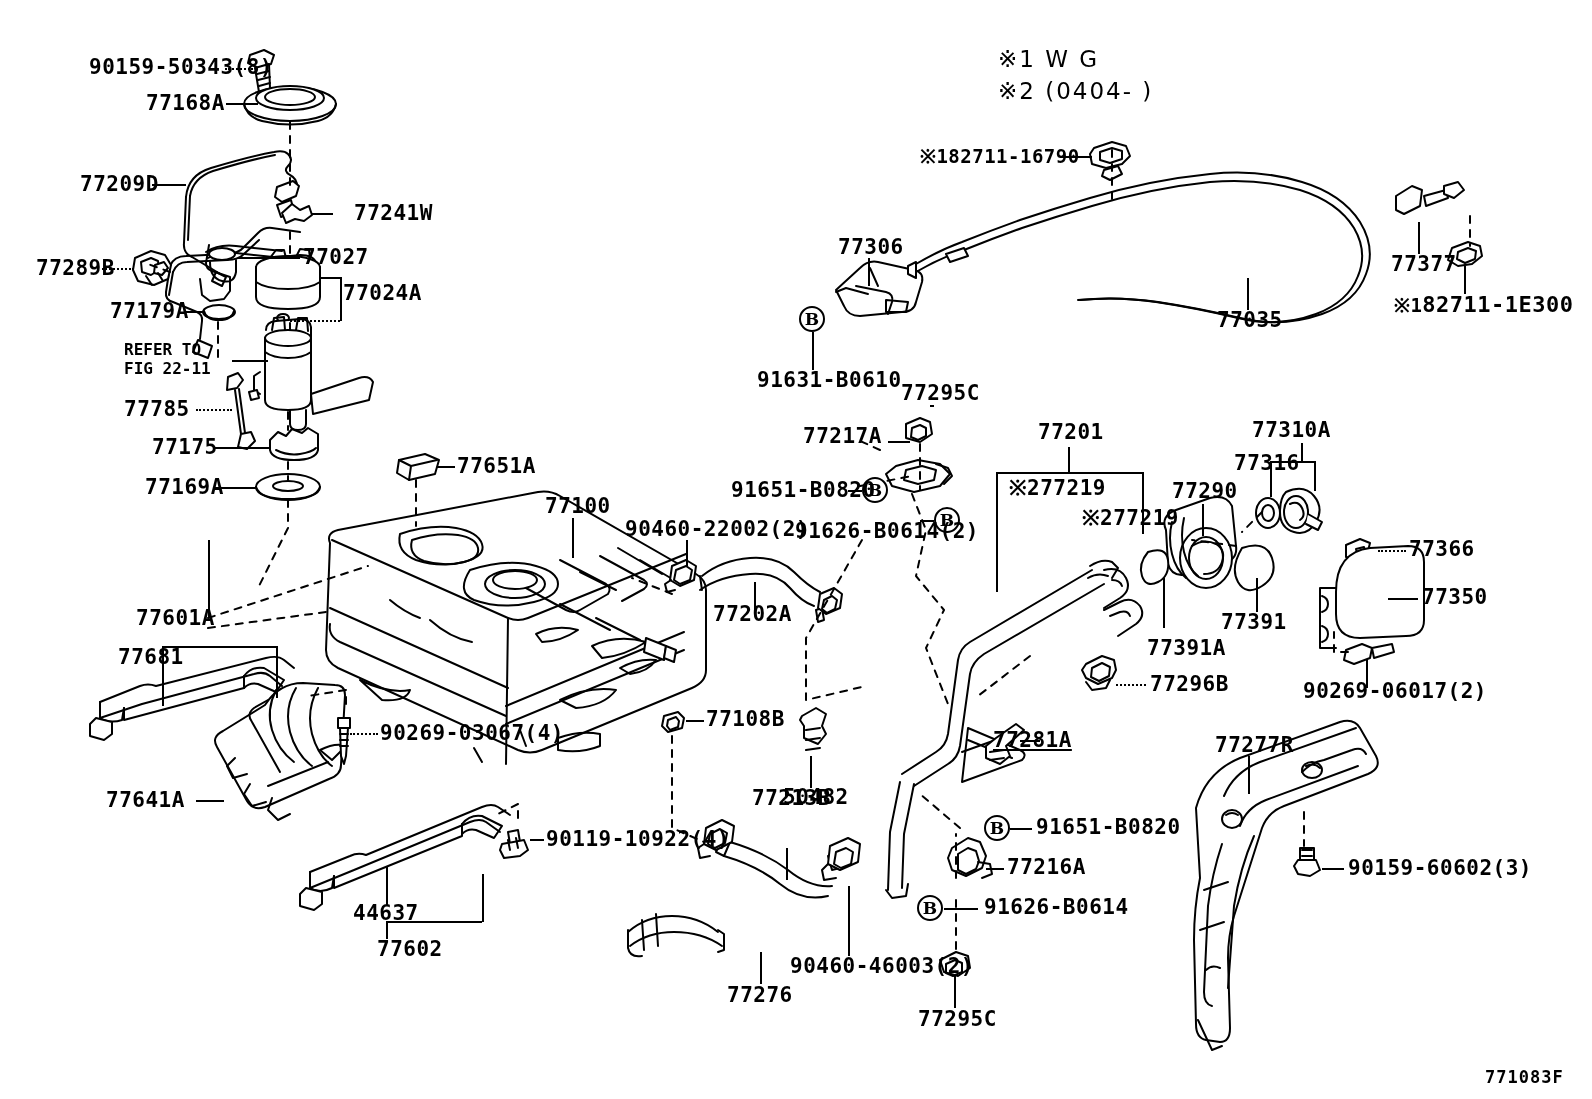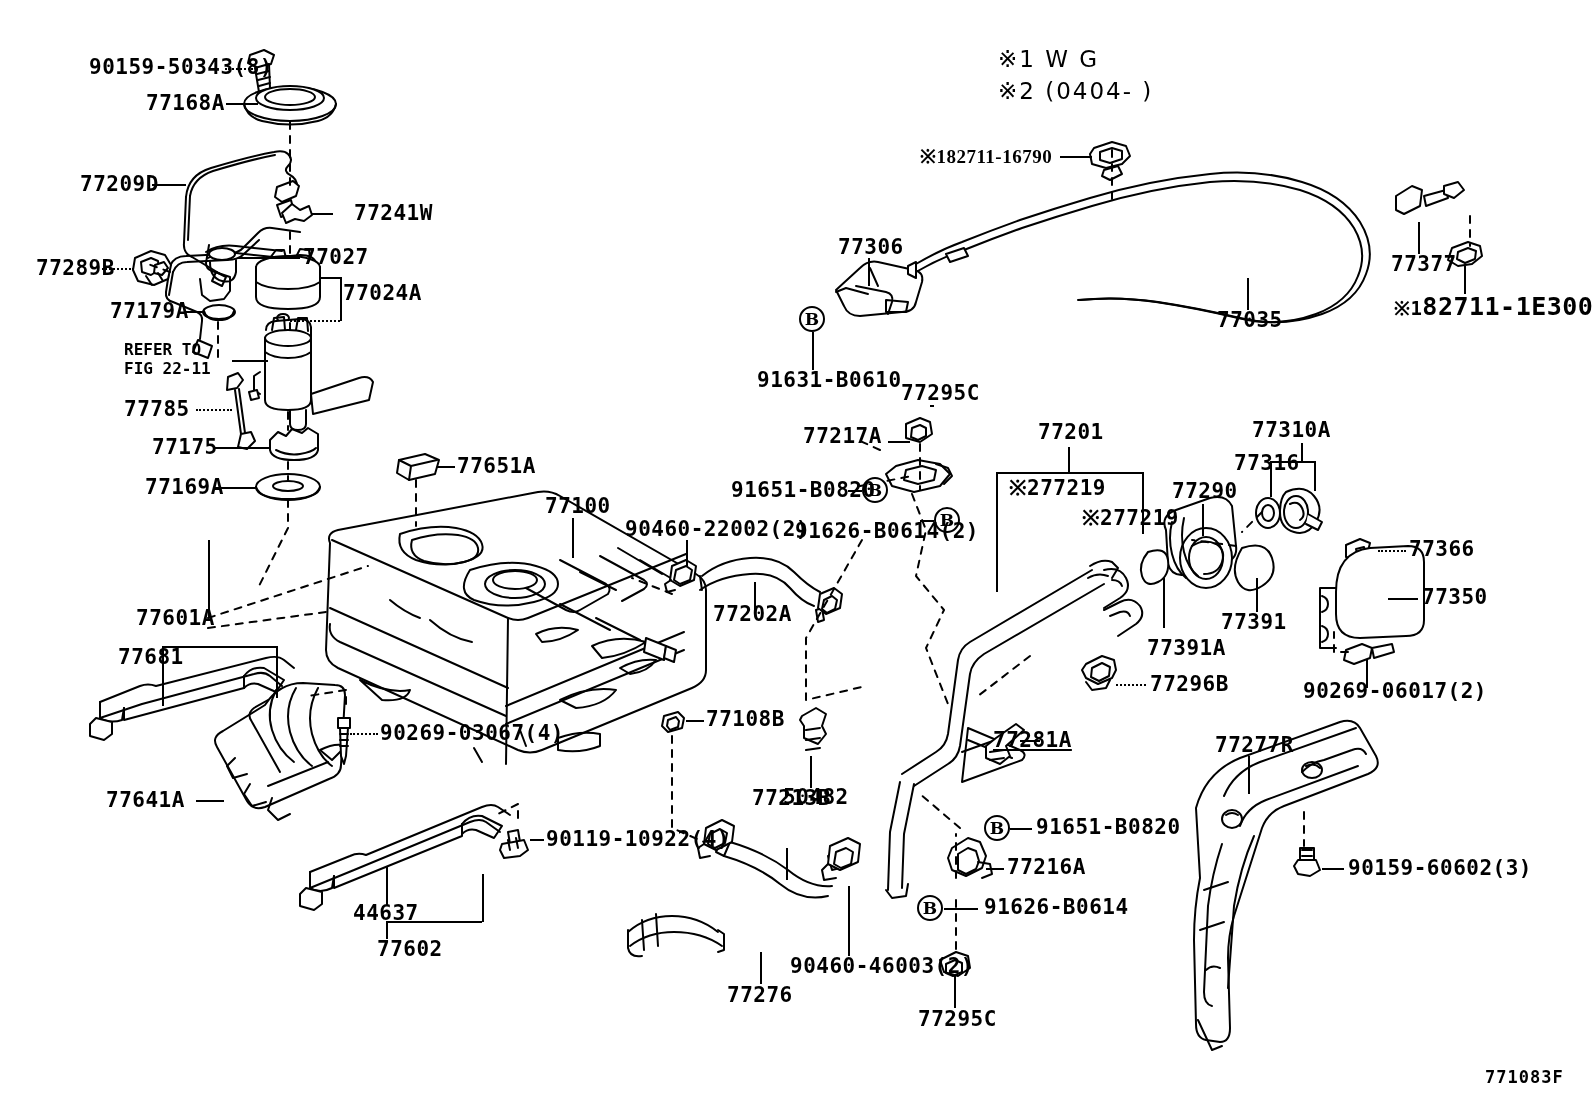--- a/index.html
+++ b/index.html
@@ -613,31 +613,31 @@
 
   <div class="note" style="left:998px; top:44px;">
     <span>※1</span>
     <span>W G</span>
   </div>
   <div class="note" style="left:998px; top:76px;">
     <span>※2</span>
     <span>(0404-   )</span>
   </div>
 
-  <div class="lbl" style="left:920px; top:146px;font-family:Liberation Serif, serif;">
+  <div class="lbl" style="left:920px; top:146px;">
     <span class="tiny" style="font-size:19px;">※1</span><span style="font-size:19px;">82711-16790</span>
   </div>
 
   <div class="lbl" style="left:838px; top:237px;">77306</div>
   <div class="lbl" style="left:757px; top:370px;">91631-B0610</div>
   <div class="lbl" style="left:1217px; top:310px;">77035</div>
   <div class="lbl" style="left:1391px; top:254px;">77377</div>
 
   <div class="lbl" style="left:1394px; top:294px;">
-    <span class="tiny" style="font-size:19px;">※1</span><span style="font-size:25px;">82711-1E300</span>
+    <span class="tiny" style="font-size:19px;">※1</span><span style="font-size:22px;">82711-1E300</span>
   </div>
 
   <div class="lbl" style="left:901px; top:383px;">77295C</div>
   <div class="lbl" style="left:803px; top:426px;">77217A</div>
   <div class="lbl" style="left:731px; top:480px;">91651-B0820</div>
   <div class="lbl" style="left:795px; top:521px;">91626-B0614(2)</div>
   <div class="lbl" style="left:1038px; top:422px;">77201</div>
   <div class="lbl" style="left:1009px; top:478px;">※277219</div>
   <div class="lbl" style="left:1082px; top:508px;">※277219</div>
   <div class="lbl" style="left:1172px; top:481px;">77290</div>

